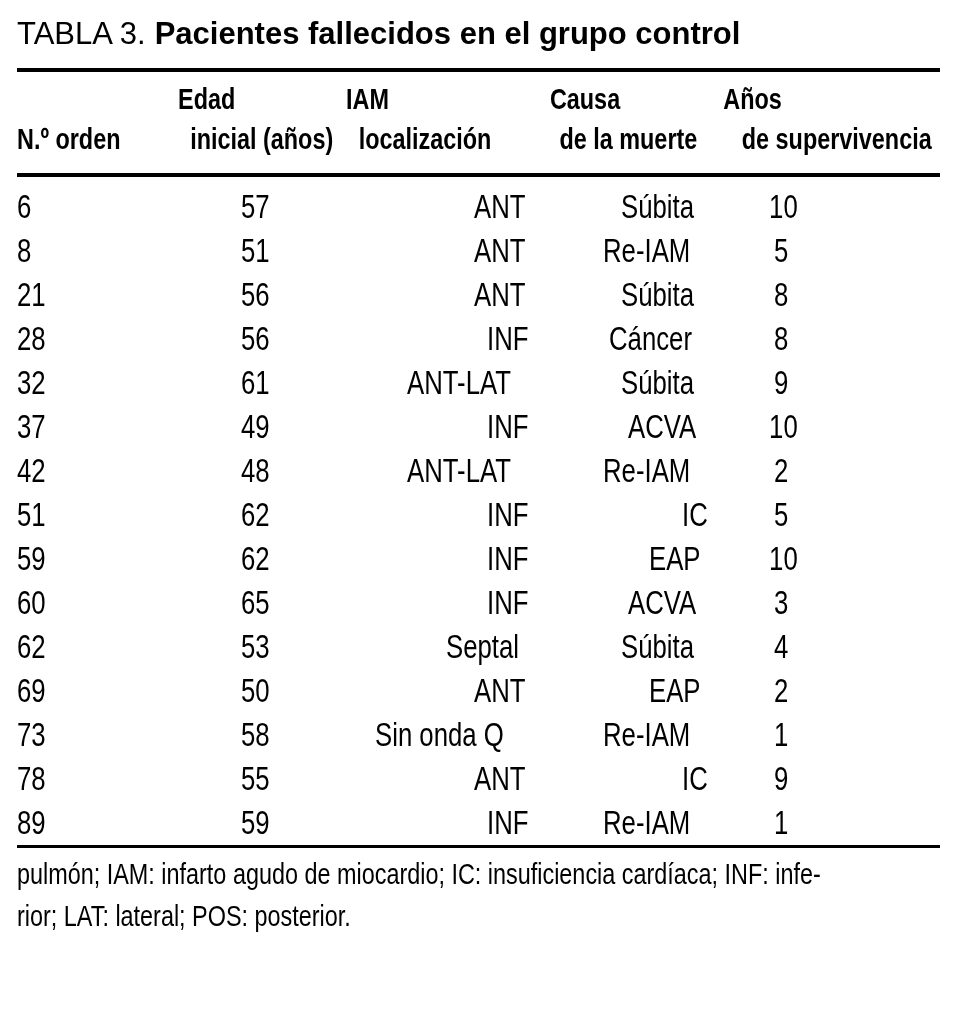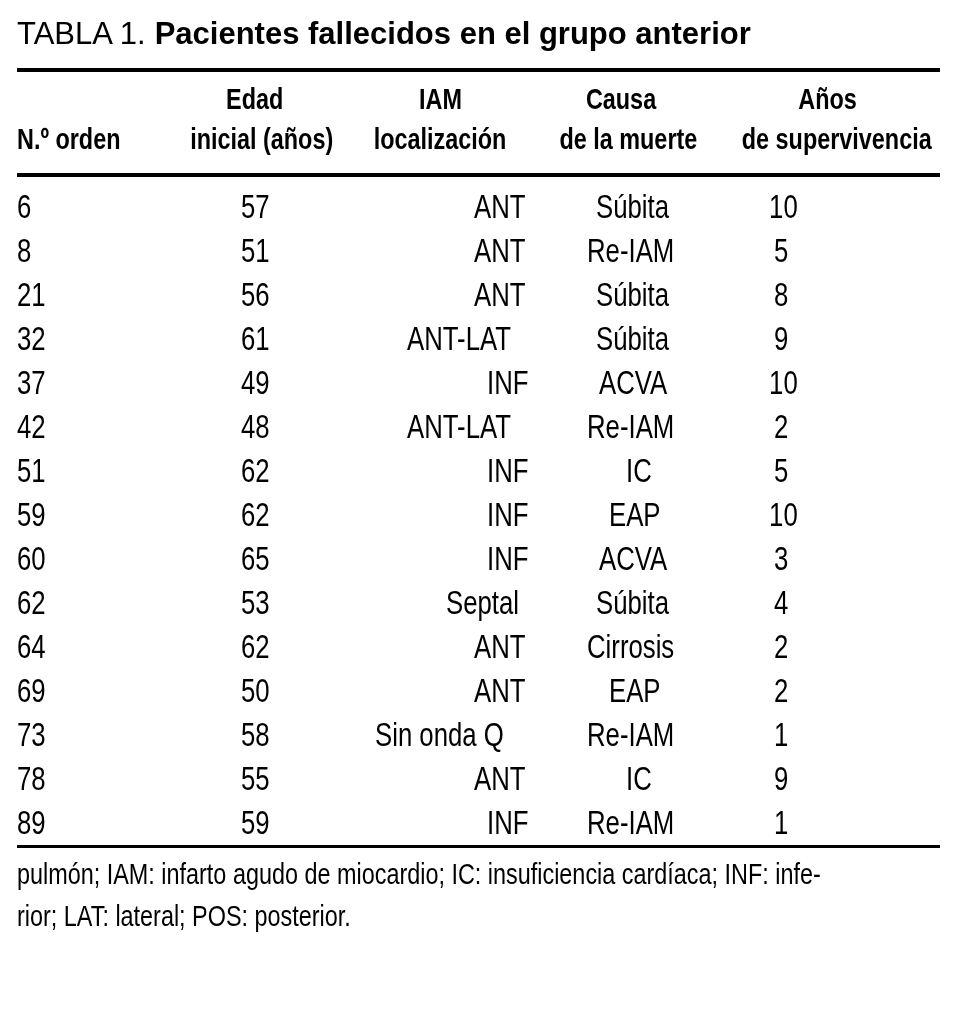--- a/index.html
+++ b/index.html
@@ -18,47 +18,47 @@
   table{
     table-layout:fixed;width:923px;border-collapse:collapse;margin-top:12px;
     border-top:4px solid #000;border-bottom:3px solid #000;
   }
   thead th{
     vertical-align:bottom;padding:7px 0 14px;border-bottom:4px solid #000;
     font-size:30px;line-height:40px;font-weight:700;
   }
   thead th div{white-space:nowrap}
   th.h0{text-align:left}
-  th.h1,th.h2,th.h3,th.h4{text-align:center}
+  th.h1,th.h2,th.h3,th.h4{text-align:left}
   th.h3{padding-right:12px}
 
   tbody td{height:44px;font-size:33px;line-height:44px;padding:0;white-space:nowrap}
   tbody tr:first-child td{padding-top:8px}
   .c0{text-align:left}
   .c1{text-align:center}
   .c2{text-align:right;padding-left:28px}
-  .c3{text-align:center;padding-left:30px}
+  .c3{text-align:right;padding-left:30px}
   .c4{text-align:center;padding-right:97px}
 
   
   .sx{display:inline-block;transform:scaleX(0.78)}
   .o-l{transform-origin:0 50%}
   .o-c{transform-origin:50% 50%}
   .o-r{transform-origin:100% 50%}
 
   .footnote{margin-top:5px;font-size:30px;line-height:42px}
   .fn-line{white-space:nowrap}
 </style>
 </head>
 <body>
 
 <div class="page">
 
   <div class="title">
-    <span class="t-label">TABLA 1.</span><span class="t-text">Pacientes fallecidos en el grupo anterior</span>
+    <span class="t-label">TABLA 3.</span><span class="t-text">Pacientes fallecidos en el grupo control</span>
   </div>
 
   <table>
     <colgroup>
       <col style="width:153px">
       <col style="width:170px">
       <col style="width:200px">
       <col style="width:175px">
       <col style="width:225px">
     </colgroup>
@@ -102,20 +102,27 @@
           <td class="c4"><span class="sx o-r">5</span></td>
         </tr>
         <tr>
           <td class="c0"><span class="sx o-l">21</span></td>
           <td class="c1"><span class="sx o-c">56</span></td>
           <td class="c2"><span class="sx o-l">ANT</span></td>
           <td class="c3"><span class="sx o-l">Súbita</span></td>
           <td class="c4"><span class="sx o-r">8</span></td>
         </tr>
         <tr>
+          <td class="c0"><span class="sx o-l">28</span></td>
+          <td class="c1"><span class="sx o-c">56</span></td>
+          <td class="c2"><span class="sx o-l">INF</span></td>
+          <td class="c3"><span class="sx o-l">Cáncer</span></td>
+          <td class="c4"><span class="sx o-r">8</span></td>
+        </tr>
+        <tr>
           <td class="c0"><span class="sx o-l">32</span></td>
           <td class="c1"><span class="sx o-c">61</span></td>
           <td class="c2"><span class="sx o-l">ANT-LAT</span></td>
           <td class="c3"><span class="sx o-l">Súbita</span></td>
           <td class="c4"><span class="sx o-r">9</span></td>
         </tr>
         <tr>
           <td class="c0"><span class="sx o-l">37</span></td>
           <td class="c1"><span class="sx o-c">49</span></td>
           <td class="c2"><span class="sx o-l">INF</span></td>
@@ -149,27 +156,20 @@
           <td class="c2"><span class="sx o-l">INF</span></td>
           <td class="c3"><span class="sx o-l">ACVA</span></td>
           <td class="c4"><span class="sx o-r">3</span></td>
         </tr>
         <tr>
           <td class="c0"><span class="sx o-l">62</span></td>
           <td class="c1"><span class="sx o-c">53</span></td>
           <td class="c2"><span class="sx o-l">Septal</span></td>
           <td class="c3"><span class="sx o-l">Súbita</span></td>
           <td class="c4"><span class="sx o-r">4</span></td>
-        </tr>
-        <tr>
-          <td class="c0"><span class="sx o-l">64</span></td>
-          <td class="c1"><span class="sx o-c">62</span></td>
-          <td class="c2"><span class="sx o-l">ANT</span></td>
-          <td class="c3"><span class="sx o-l">Cirrosis</span></td>
-          <td class="c4"><span class="sx o-r">2</span></td>
         </tr>
         <tr>
           <td class="c0"><span class="sx o-l">69</span></td>
           <td class="c1"><span class="sx o-c">50</span></td>
           <td class="c2"><span class="sx o-l">ANT</span></td>
           <td class="c3"><span class="sx o-l">EAP</span></td>
           <td class="c4"><span class="sx o-r">2</span></td>
         </tr>
         <tr>
           <td class="c0"><span class="sx o-l">73</span></td>

